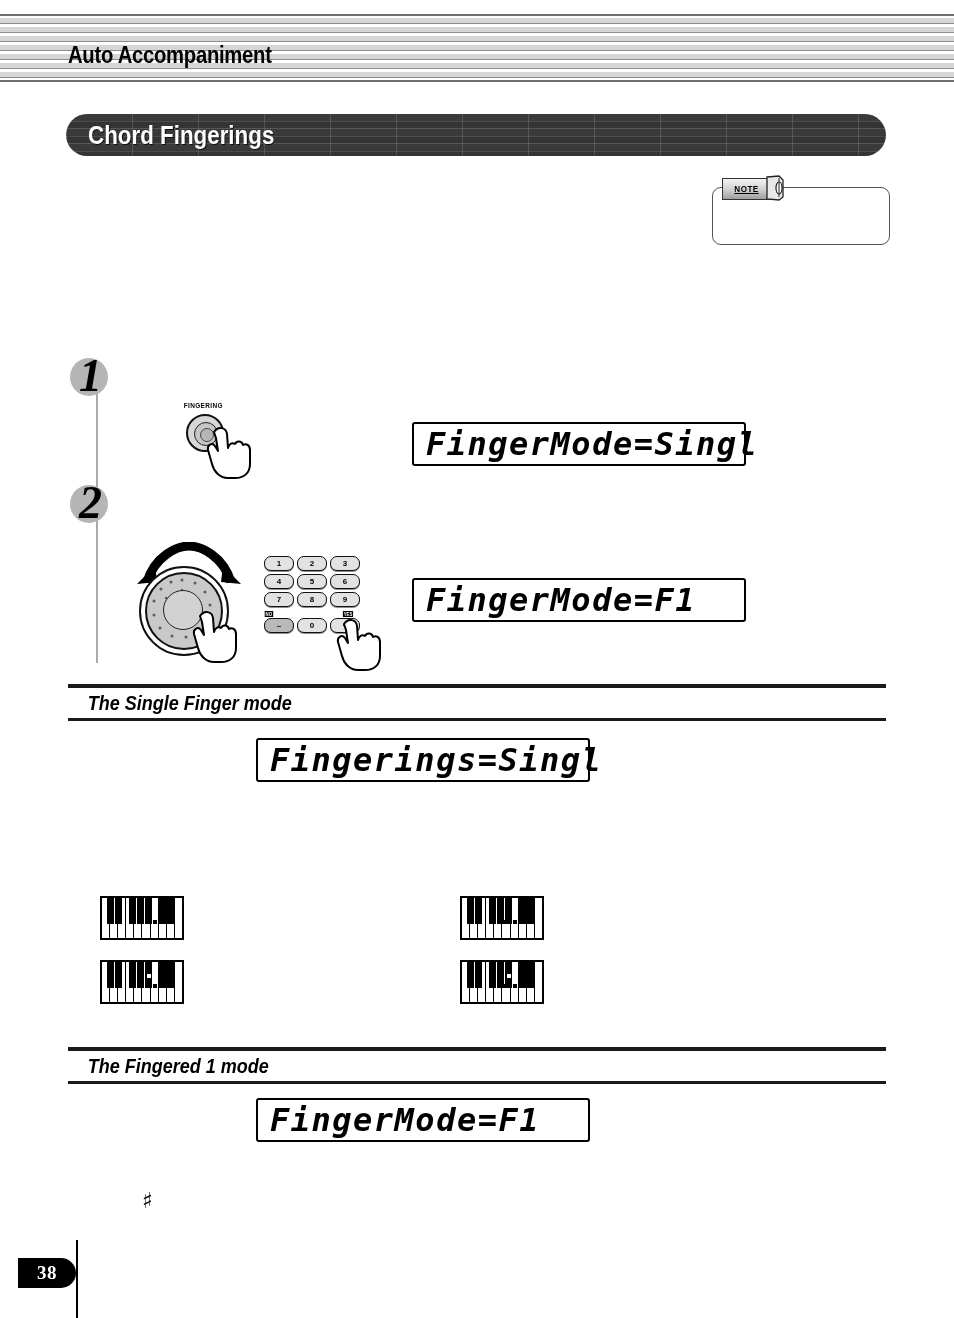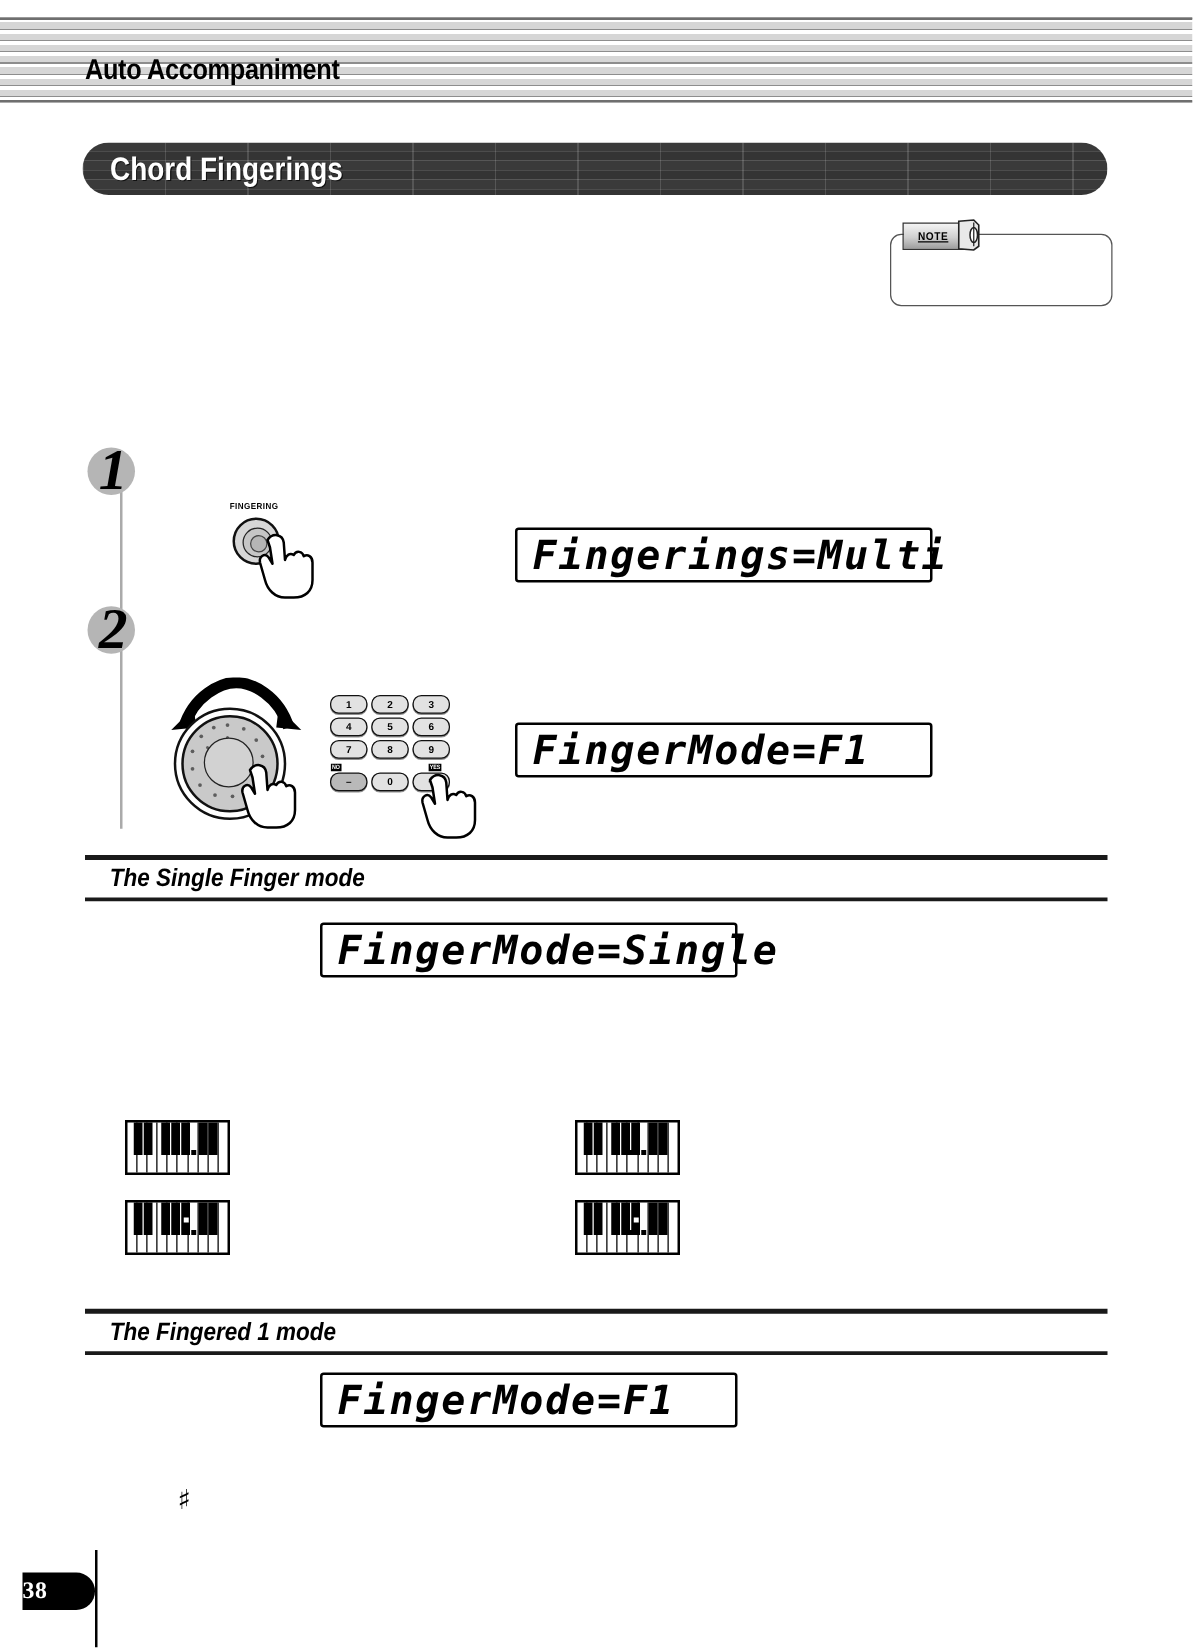--- a/index.html
+++ b/index.html
@@ -378,20 +378,21 @@
   .page-tab {
     position: absolute;
     left: 18px;
     top: 1258px;
     width: 58px;
     height: 30px;
     background: #000;
     border-radius: 0 15px 15px 0;
     display: flex;
     align-items: center;
+    justify-content: center;
   }
   .page-tab-num {
     color: #fff;
     font-size: 19px;
     font-weight: bold;
     font-family: "Liberation Serif", serif;
     letter-spacing: 0.5px;
   }
 
   
@@ -448,21 +449,21 @@
   </div>
 </div>
 
 <svg class="hand" id="hand-fingering" width="52" height="56" viewBox="0 0 52 56">
   <path d="M8 8 C12 2, 20 3, 21 10 L22 24 C23 20, 26 18, 29 20 C31 16, 36 17, 37 21
            C40 19, 44 21, 44 26 L44 40 C44 49, 38 54, 29 54 L22 54 C14 54, 8 48, 6 40
            L2 26 C1 21, 6 18, 9 22 L12 27 L10 14 Z" fill="#ffffff" stroke="#000000" stroke-width="2" stroke-linejoin="round"></path>
 </svg>
 
 <div class="lcd" id="lcd-step1">
-  <span class="lcd-text">Fingerings=Multi</span>
+  <span class="lcd-text">FingerMode=Singl</span>
 </div>
 
 <div class="dial-unit">
   <svg class="dial-arrow" width="112" height="44" viewBox="0 0 112 44">
     <path d="M14 40 C22 14, 44 4, 56 4 C68 4, 90 14, 98 40" fill="none" stroke="#000" stroke-width="9" stroke-linecap="butt"></path>
     <polygon points="4,42 22,24 24,40" fill="#000"></polygon>
     <polygon points="108,42 90,24 88,40" fill="#000"></polygon>
   </svg>
   <div class="dial-ring-outer"></div>
   <div class="dial-ring-mid">
@@ -536,21 +537,21 @@
   <span class="lcd-text">FingerMode=F1</span>
 </div>
 
 <div class="section" id="section-single">
   <div class="section-rule-top"></div>
   <div class="section-title">The Single Finger mode</div>
   <div class="section-rule-bottom"></div>
 </div>
 
 <div class="lcd" id="lcd-single">
-  <span class="lcd-text">FingerMode=Single</span>
+  <span class="lcd-text">Fingerings=Singl</span>
 </div>
 
 <div class="kbd" id="kbd-1">
   <div class="white-keys">
     <div class="wkey"></div>
       <div class="wkey"></div>
     <div class="wkey"></div>
       <div class="wkey"></div>
     <div class="wkey"></div>
       <div class="wkey"></div>

